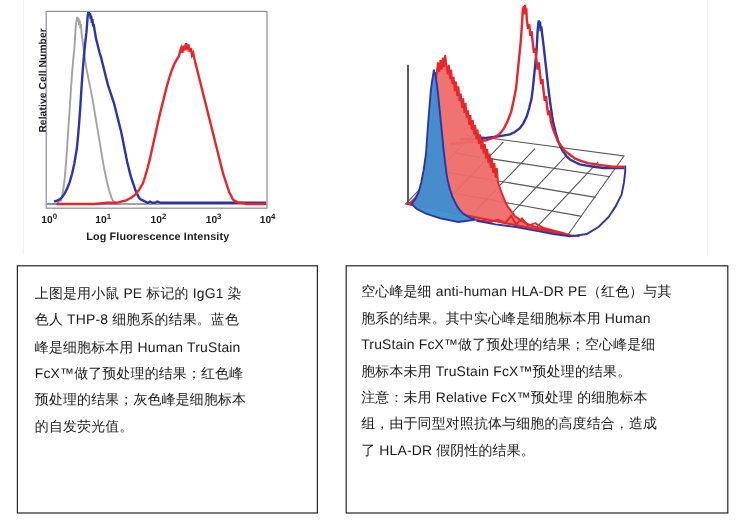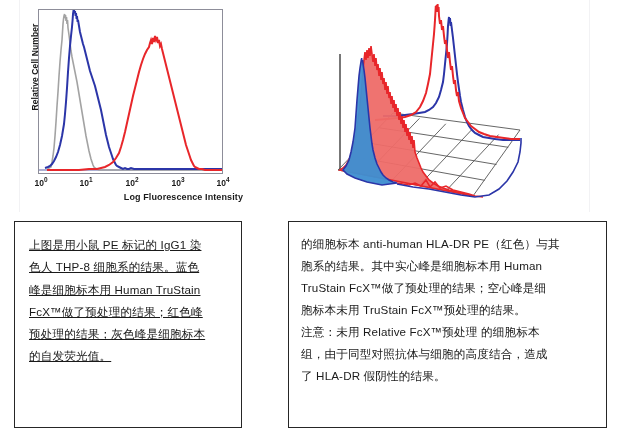--- a/index.html
+++ b/index.html
@@ -47,21 +47,21 @@
     transform: rotate(-90deg);
     transform-origin: center center;
     white-space: nowrap;
     letter-spacing: 0.1px;
   }
   #left-x-axis-label {
     position: absolute;
     left: 0px;
     top: 192px;
     width: 223px;
-    text-align: right;
+    text-align: center;
     font-size: 9px;
     font-weight: bold;
     color: #1a1a1a;
     letter-spacing: 0.1px;
   }
   .x-tick-label {
     position: absolute;
     top: 178px;
     font-size: 8.5px;
     font-weight: bold;
@@ -94,23 +94,22 @@
     box-sizing: border-box;
     padding: 12px 12px 10px 14px;
     font-size: 11.6px;
     line-height: 1.92;
     color: #1a1a1a;
     letter-spacing: 0.15px;
   }
   #left-caption-box {
     left: 14px;
     top: 221px;
-    width: 228px;
+    width: 251px;
     height: 207px;
-    text-decoration: underline;
   }
   #right-caption-box {
     left: 288px;
     top: 221px;
     width: 319px;
     height: 207px;
     padding: 11px 10px 9px 12px;
     line-height: 1.9;
   }
   .caption-p {
@@ -207,20 +206,20 @@
 <div class="caption-box" id="left-caption-box">
   <p class="caption-p">上图是用小鼠 PE 标记的 IgG1 染</p>
   <p class="caption-p">色人 THP-8 细胞系的结果。蓝色</p>
   <p class="caption-p">峰是细胞标本用 Human TruStain</p>
   <p class="caption-p">FcX™做了预处理的结果；红色峰</p>
   <p class="caption-p">预处理的结果；灰色峰是细胞标本</p>
   <p class="caption-p">的自发荧光值。</p>
 </div>
 
 <div class="caption-box" id="right-caption-box">
-  <p class="caption-p">的细胞标本 anti-human HLA-DR PE（红色）与其</p>
+  <p class="caption-p">空心峰是细 anti-human HLA-DR PE（红色）与其</p>
   <p class="caption-p">胞系的结果。其中实心峰是细胞标本用 Human</p>
   <p class="caption-p">TruStain FcX™做了预处理的结果；空心峰是细</p>
   <p class="caption-p">胞标本未用 TruStain FcX™预处理的结果。</p>
   <p class="caption-p">注意：未用 Relative FcX™预处理 的细胞标本</p>
   <p class="caption-p">组，由于同型对照抗体与细胞的高度结合，造成</p>
   <p class="caption-p">了 HLA-DR 假阴性的结果。</p>
 </div>
 
 </body></html>

